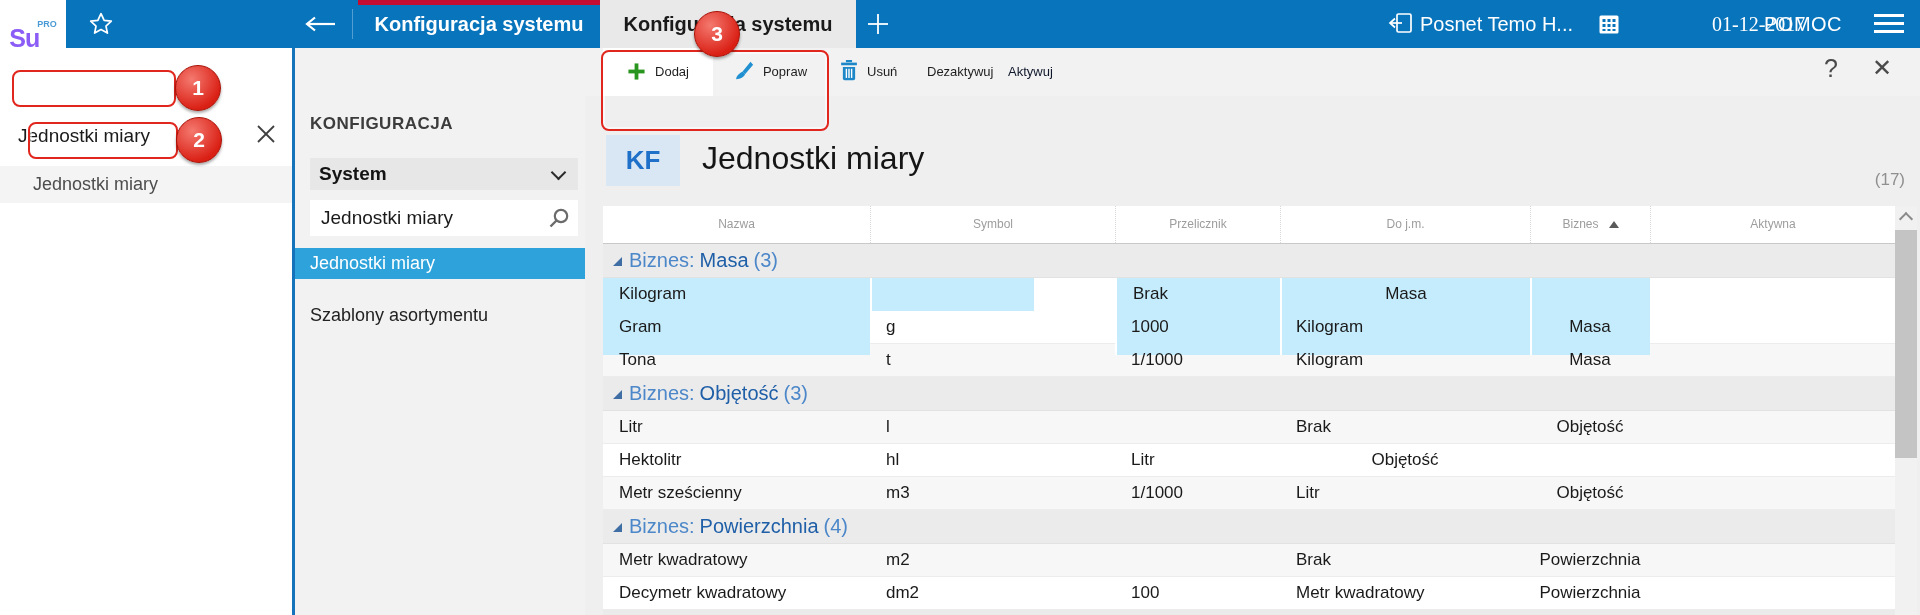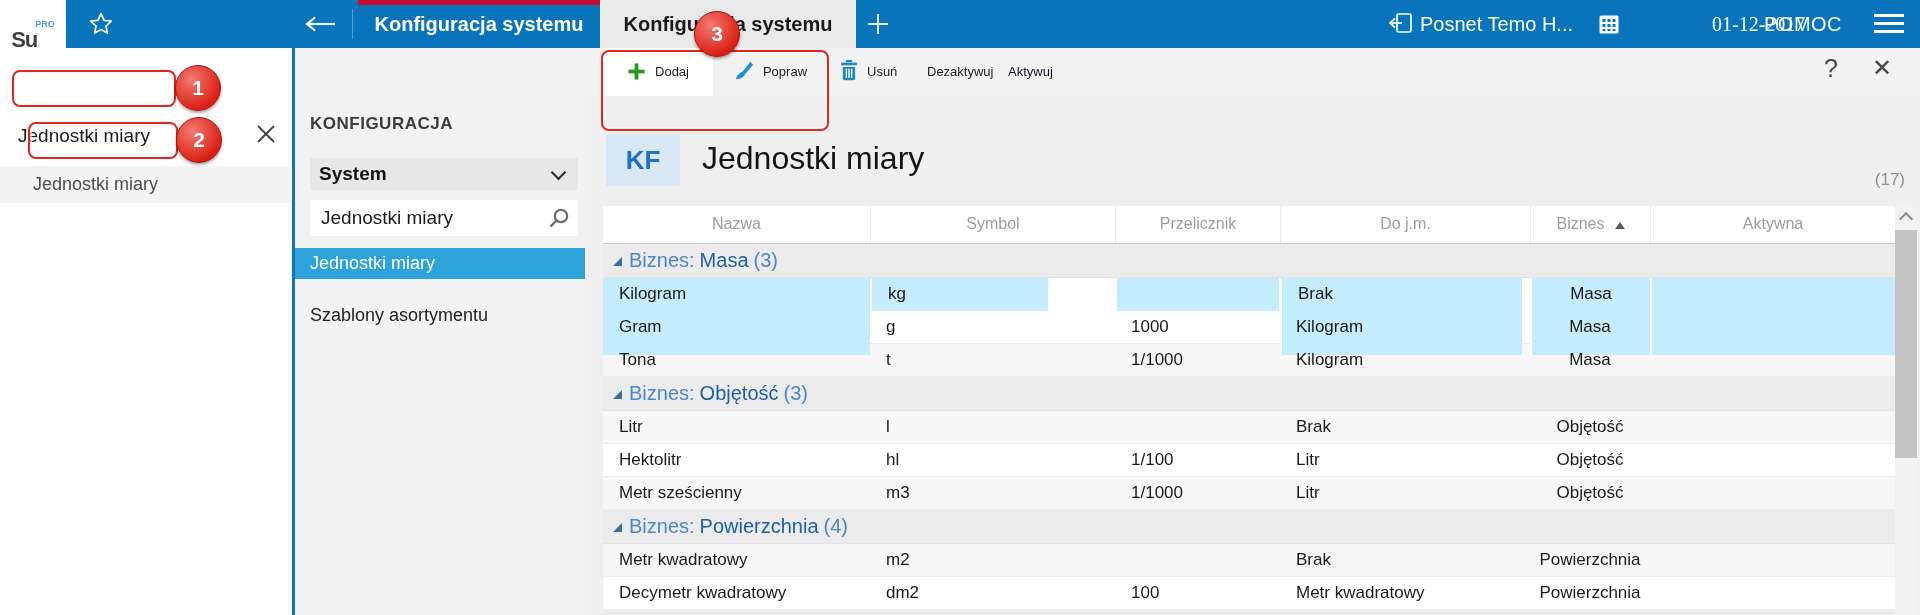--- a/index.html
+++ b/index.html
@@ -3,21 +3,21 @@
 <meta charset="utf-8">
 <style>
   html,body{margin:0;padding:0;}
   body{width:1920px;height:615px;overflow:hidden;font-family:"Liberation Sans",sans-serif;background:#efefef;}
   #stage{position:absolute;left:0;top:0;width:1920px;height:615px;overflow:hidden;}
   .abs{position:absolute;}
 
   
   .topbar{left:0;top:0;width:1920px;height:48px;background:#0874bc;z-index:10;}
   .logo{left:0;top:0;width:66px;height:48px;background:#fff;text-align:center;line-height:48px;}
-  .logo-text{font-size:22px;font-weight:700;color:#404040;letter-spacing:-1px;}
+  .logo-text{font-size:25px;font-weight:700;color:#8b5cf6;letter-spacing:-1px;}
   .logo-sup{font-size:9px;font-weight:700;color:#4a9bd5;vertical-align:20px;margin-left:-2px;letter-spacing:0;}
   .star-icon{left:88px;top:11px;width:26px;height:26px;}
   .back-arrow{left:303px;top:16px;width:34px;height:16px;cursor:pointer;}
   .tb-sep{left:352px;top:9px;width:1px;height:30px;background:rgba(255,255,255,.3);}
   .tab{top:0;height:48px;text-align:center;line-height:48px;font-size:20px;cursor:pointer;}
   .tab1{left:358px;width:242px;color:#fff;font-weight:700;}
   .tab1 .tabstripe{position:absolute;left:0;top:0;width:100%;height:5px;background:#c40d31;}
   .tab2{left:600px;width:256px;background:#e9e9e9;color:#1a1a1a;font-weight:700;}
   .newtab{left:866px;top:12px;width:24px;height:24px;cursor:pointer;}
   .tb-right{color:#fff;font-size:20px;line-height:48px;top:0;height:48px;white-space:nowrap;}
@@ -64,21 +64,21 @@
   .tb-close{left:1872px;top:54px;font-size:24px;color:#4a4a4a;cursor:pointer;}
 
   
   .kf-badge{left:606px;top:135px;width:74px;height:51px;background:#d9e7f4;text-align:center;line-height:51px;font-size:26px;font-weight:700;color:#1e70c8;}
   .page-title{left:702px;top:140px;font-size:32px;font-weight:400;color:#151515;}
   .row-count{right:15px;top:170px;font-size:17px;color:#8f8f8f;}
 
   
   .table{left:603px;top:206px;width:1292px;background:#fff;}
   .thead{display:grid;grid-template-columns:267px 245px 165px 250px 120px auto;height:37px;background:#fff;border-bottom:1px solid #c9c9c9;}
-  .hcell{text-align:center;line-height:36px;font-size:16px;color:#9d9d9d;position:relative;white-space:nowrap;cursor:pointer;}
+  .hcell{text-align:center;line-height:36px;font-size:12px;color:#9d9d9d;position:relative;white-space:nowrap;cursor:pointer;}
   .hcell + .hcell{border-left:1px dotted #d8d8d8;}
   .sort-asc{display:inline-block;width:0;height:0;border-left:5px solid transparent;border-right:5px solid transparent;border-bottom:7px solid #5a5a5a;margin-left:10px;}
   .grow{height:33px;line-height:33px;background:#ebebeb;font-size:20px;border-bottom:1px solid #e2e2e2;cursor:pointer;white-space:nowrap;}
   .gtri{display:inline-block;width:9px;height:9px;background:#3f6ea5;clip-path:polygon(0 100%,100% 0,100% 100%);margin:0 7px 1px 10px;}
   .glabel{color:#4c87c9;}
   .gvalue{color:#1f5fa8;margin-left:5px;}
   .gcount{color:#4c87c9;margin-left:5px;}
   .trow{display:grid;grid-template-columns:267px 245px 165px 250px 120px auto;height:32px;line-height:32px;font-size:17px;color:#1a1a1a;background:#fff;border-bottom:1px solid #ececec;cursor:pointer;}
   .trow.alt{background:#f7f7f7;}
   .trow .cell{padding-left:16px;white-space:nowrap;overflow:hidden;}
@@ -217,21 +217,20 @@
         <div class="hcell"><span>Symbol</span></div>
         <div class="hcell"><span>Przelicznik</span></div>
         <div class="hcell"><span>Do j.m.</span></div>
         <div class="hcell"><span>Biznes</span><span class="sort-asc"></span></div>
         <div class="hcell"><span>Aktywna</span></div>
       </div>
     <div>
         <div class="grow"><span class="gtri"></span><span class="glabel">Biznes:</span><span class="gvalue">Masa</span><span class="gcount">(3)</span></div>
         <div class="trow selected">
           <div class="cell c0">Kilogram</div>
-          <div class="cell c1">kg</div>
           <div class="cell c2"></div>
           <div class="cell c3">Brak</div>
           <div class="cell c4">Masa</div>
           <div class="cell c5"></div>
         </div>
         <div class="trow">
           <div class="cell c0">Gram</div>
           <div class="cell c1">g</div>
           <div class="cell c2">1000</div>
           <div class="cell c3">Kilogram</div>
@@ -251,21 +250,20 @@
           <div class="cell c0">Litr</div>
           <div class="cell c1">l</div>
           <div class="cell c2"></div>
           <div class="cell c3">Brak</div>
           <div class="cell c4">Objętość</div>
           <div class="cell c5"></div>
         </div>
         <div class="trow">
           <div class="cell c0">Hektolitr</div>
           <div class="cell c1">hl</div>
-          <div class="cell c2">1/100</div>
           <div class="cell c3">Litr</div>
           <div class="cell c4">Objętość</div>
           <div class="cell c5"></div>
         </div>
         <div class="trow alt">
           <div class="cell c0">Metr sześcienny</div>
           <div class="cell c1">m3</div>
           <div class="cell c2">1/1000</div>
           <div class="cell c3">Litr</div>
           <div class="cell c4">Objętość</div>

